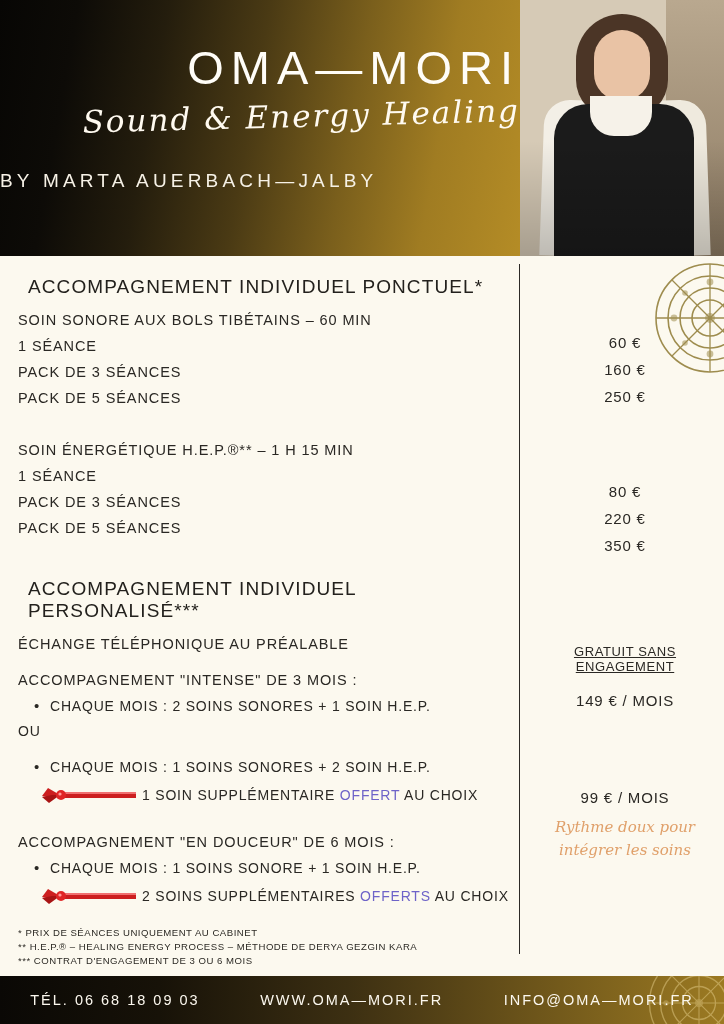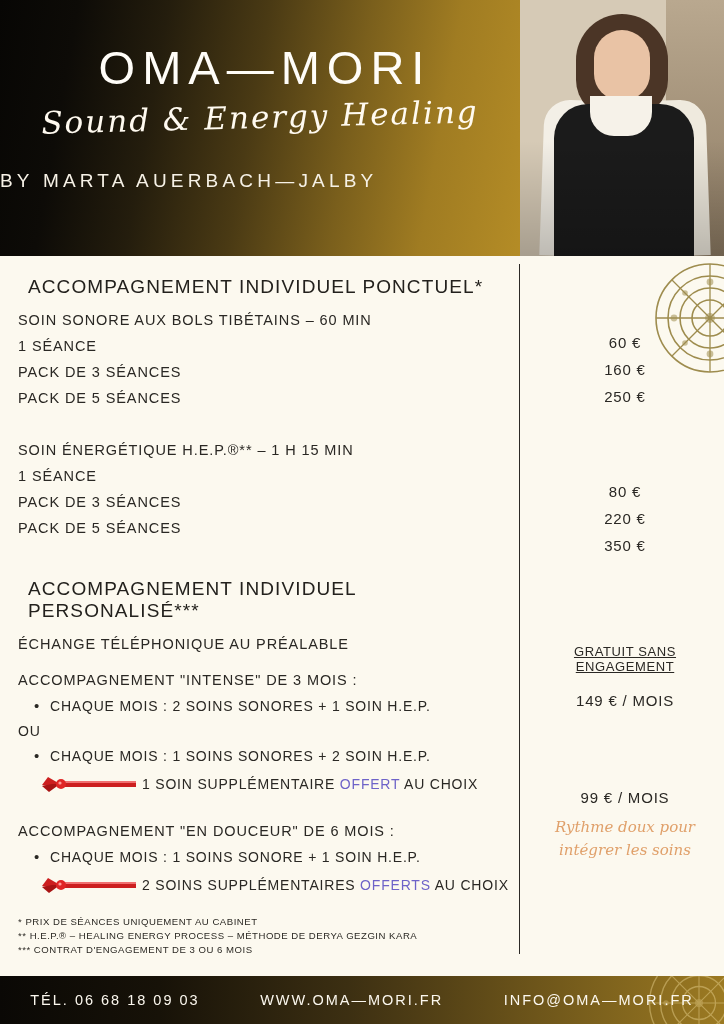--- a/index.html
+++ b/index.html
@@ -34,21 +34,21 @@
         #4a3a14 48%,
         #7a5f1c 66%,
         #a07c22 82%,
         #b48c26 100%);
     overflow: hidden;
   }
   .brand {
     position: absolute;
     left: 0; right: 0;
     top: 40px;
-    text-align: center;
+    text-align: right;
     color: #ffffff;
   }
   .brand-name {
     font-family: "Liberation Sans", sans-serif;
     font-size: 47px;
     letter-spacing: 7px;
     font-weight: 400;
     color: #fffdf8;
     margin-left: 10px;
   }
@@ -224,21 +224,21 @@
     position: absolute;
     left: -16px;
     top: -1px;
     font-size: 15px;
     color: #2a2824;
   }
   .ou {
     font-size: 14px;
     letter-spacing: 0.8px;
     color: #2a2824;
-    margin: 0 0 9px 4px;
+    margin: 0 0 20px 4px;
   }
   .offer-row {
     display: flex;
     align-items: center;
     margin: 2px 0 10px 26px;
   }
   .ribbon {
     position: relative;
     width: 96px; height: 22px;
     margin-right: 6px;

